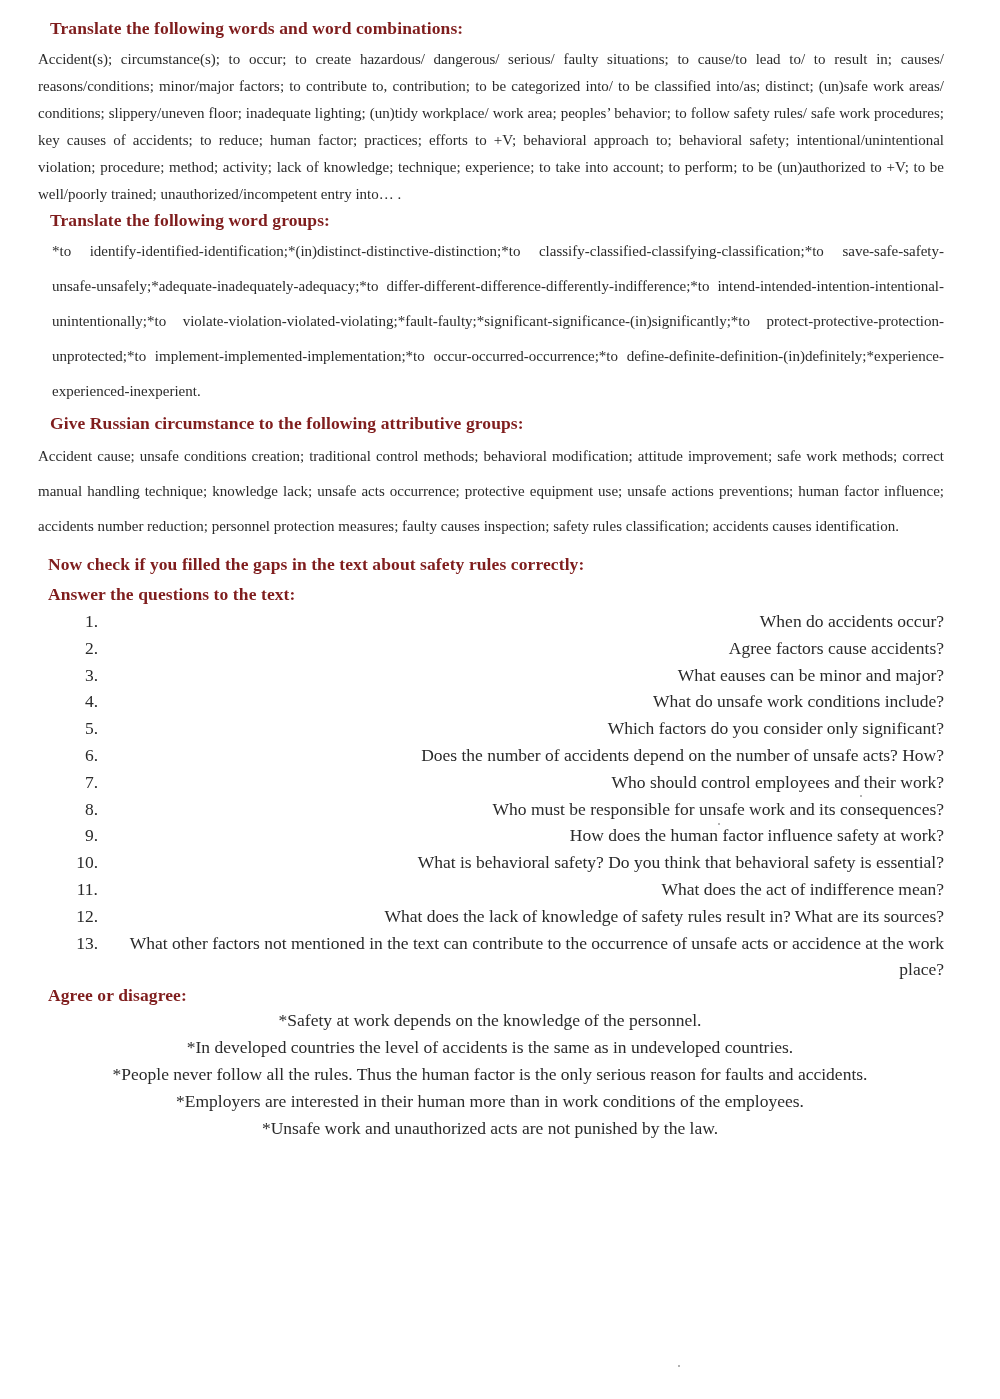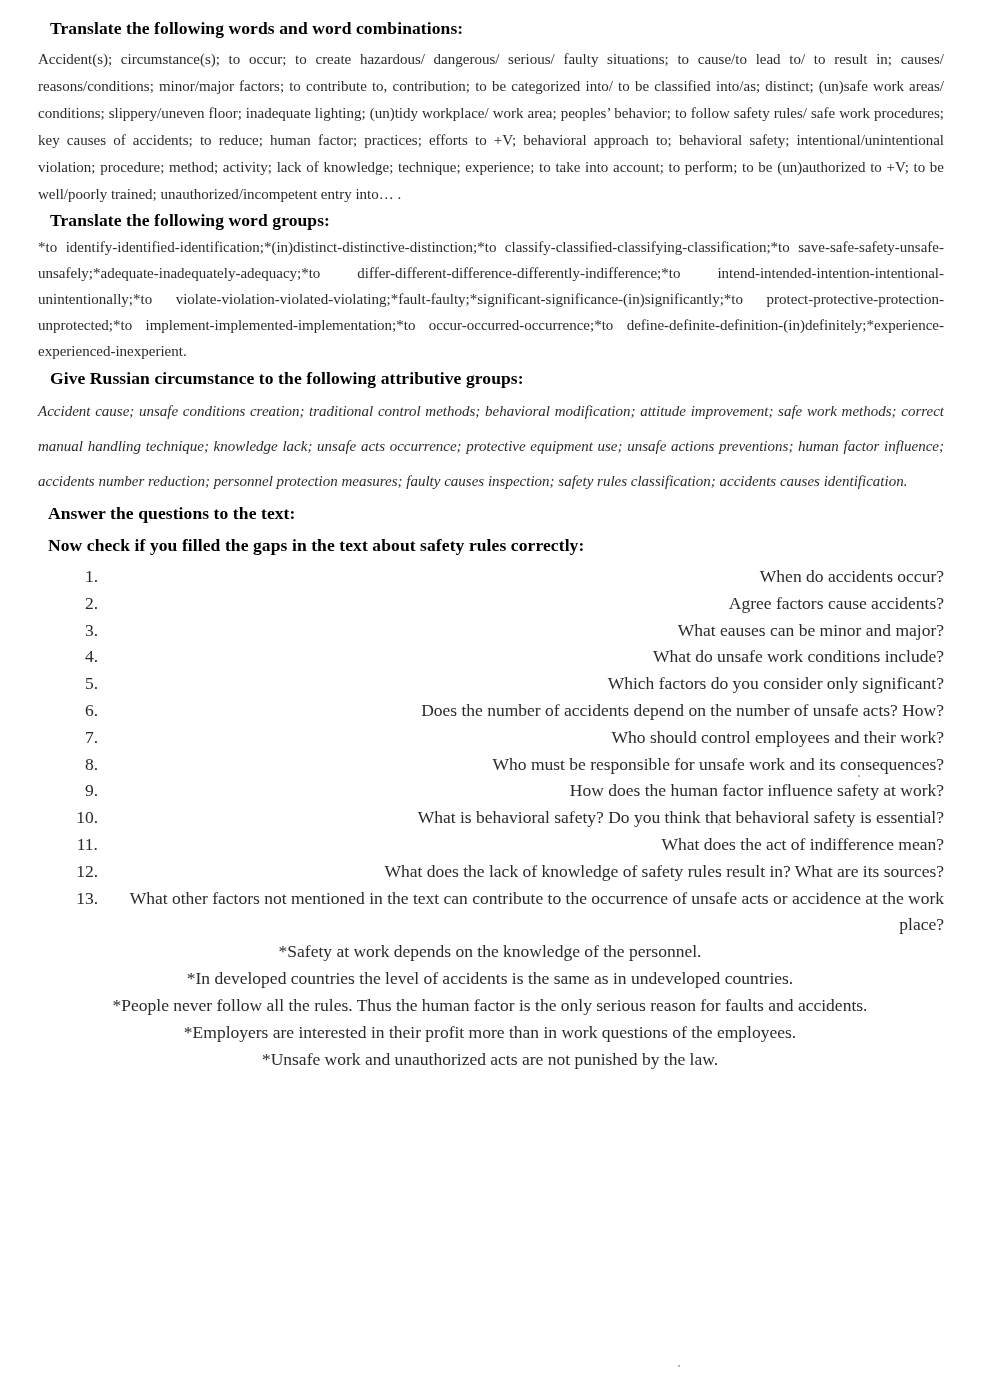--- a/index.html
+++ b/index.html
@@ -3,36 +3,36 @@
 <meta charset="utf-8">
 <style>
   html, body { margin: 0; padding: 0; background: #ffffff; }
   body {
     width: 1000px; height: 1399px; position: relative; overflow: hidden;
     font-family: "Liberation Serif", "DejaVu Serif", serif;
     color: #2a2a2a;
   }
   .page { position: absolute; left: 38px; top: 14px; width: 906px; }
   .heading {
-    font-weight: bold; color: #000000; font-size: 17.5px; line-height: 24px;
+    font-weight: bold; color: #7f1d1d; font-size: 17.5px; line-height: 24px;
     margin: 0; padding-left: 12px; letter-spacing: 0.1px;
   }
   .heading.indent3 { padding-left: 10px; }
   .para {
     font-size: 15px; line-height: 27px; text-align: justify; margin: 0;
     text-align-last: left;
   }
-  .para.wide { line-height: 26px; word-spacing: 2px; }
+  .para.wide { line-height: 35px; word-spacing: 2px; margin-left: 14px; }
   .para.mid { line-height: 35px; }
   #h1 { margin-top: 2px; margin-bottom: 6px; }
   #p1 { line-height: 27px; }
   #h2 { margin-top: 0px; margin-bottom: 0px; }
   #p2 { margin-top: 2px; }
   #h3 { margin-top: 2px; margin-bottom: 4px; }
-  #p3 { line-height: 35px; font-style: italic; }
+  #p3 { line-height: 35px; }
   #h4 { margin-top: 8px; margin-bottom: 6px; }
   #h5 { margin-top: 2px; margin-bottom: 2px; }
   ol.questions {
     margin: 0; padding: 0 0 0 0; list-style: none; font-size: 17.5px; line-height: 26.8px;
   }
   ol.questions li { display: flex; }
   ol.questions .num { width: 60px; text-align: right; padding-right: 10px; flex: none; }
   ol.questions .txt { flex: 1; text-align: right; }
   #h6 { margin-top: 0px; margin-bottom: 0px; }
   .statements { margin: 0; padding: 0; list-style: none; font-size: 17.5px; line-height: 27px; }
@@ -46,23 +46,23 @@
 
   <p id="h1" class="heading">Translate the following words and word combinations:</p>
   <p id="p1" class="para">Accident(s); circumstance(s); to occur; to create hazardous/ dangerous/ serious/ faulty situations; to cause/to lead to/ to result in; causes/ reasons/conditions; minor/major factors; to contribute to, contribution; to be categorized into/ to be classified into/as; distinct; (un)safe work areas/ conditions; slippery/uneven floor; inadequate lighting; (un)tidy workplace/ work area; peoples’ behavior; to follow safety rules/ safe work procedures; key causes of accidents; to reduce; human factor; practices; efforts to +V; behavioral approach to; behavioral safety; intentional/unintentional violation; procedure; method; activity; lack of knowledge; technique; experience; to take into account; to perform; to be (un)authorized to +V; to be well/poorly trained; unauthorized/incompetent entry into… .</p>
 
   <p id="h2" class="heading">Translate the following word groups:</p>
   <p id="p2" class="para wide">*to identify-identified-identification;*(in)distinct-distinctive-distinction;*to classify-classified-classifying-classification;*to save-safe-safety-unsafe-unsafely;*adequate-inadequately-adequacy;*to differ-different-difference-differently-indifference;*to intend-intended-intention-intentional-unintentionally;*to violate-violation-violated-violating;*fault-faulty;*significant-significance-(in)significantly;*to protect-protective-protection-unprotected;*to implement-implemented-implementation;*to occur-occurred-occurrence;*to define-definite-definition-(in)definitely;*experience-experienced-inexperient.</p>
 
   <p id="h3" class="heading">Give Russian circumstance to the following attributive groups:</p>
   <p id="p3" class="para mid">Accident cause; unsafe conditions creation; traditional control methods; behavioral modification; attitude improvement; safe work methods; correct manual handling technique; knowledge lack; unsafe acts occurrence; protective equipment use; unsafe actions preventions; human factor influence; accidents number reduction; personnel protection measures; faulty causes inspection; safety rules classification; accidents causes identification.</p>
 
+  <p id="h4" class="heading indent3">Now check if you filled the gaps in the text about safety rules correctly:</p>
+
   <p id="h5" class="heading indent3">Answer the questions to the text:</p>
-
-  <p id="h4" class="heading indent3">Now check if you filled the gaps in the text about safety rules correctly:</p>
   <ol class="questions">
     <li>
         <span class="num">1.</span>
         <span class="txt">When do accidents occur?</span>
       </li>
     <li>
         <span class="num">2.</span>
         <span class="txt">Agree factors cause accidents?</span>
       </li>
     <li>
@@ -104,25 +104,26 @@
     <li>
         <span class="num">12.</span>
         <span class="txt">What does the lack of knowledge of safety rules result in? What are its sources?</span>
       </li>
     <li>
         <span class="num">13.</span>
         <span class="txt">What other factors not mentioned in the text can contribute to the occurrence of unsafe acts or accidence at the work place?</span>
       </li>
   </ol>
 
+  <p id="h6" class="heading indent3">Agree or disagree:</p>
   <ul class="statements">
     <li>*Safety at work depends on the knowledge of the personnel.</li>
     <li>*In developed countries the level of accidents is the same as in undeveloped countries.</li>
     <li>*People never follow all the rules. Thus the human factor is the only serious reason for faults and accidents.</li>
-    <li>*Employers are interested in their profit more than in work questions of the employees.</li>
+    <li>*Employers are interested in their human more than in work conditions of the employees.</li>
     <li>*Unsafe work and unauthorized acts are not punished by the law.</li>
   </ul>
 </div>
 
 <div class="speck" style="left:858px;top:775px;"></div>
 <div class="speck" style="left:860px;top:795px;"></div>
 <div class="speck" style="left:718px;top:823px;"></div>
 <div class="speck" style="left:678px;top:1365px;"></div>
 
 </body></html>

